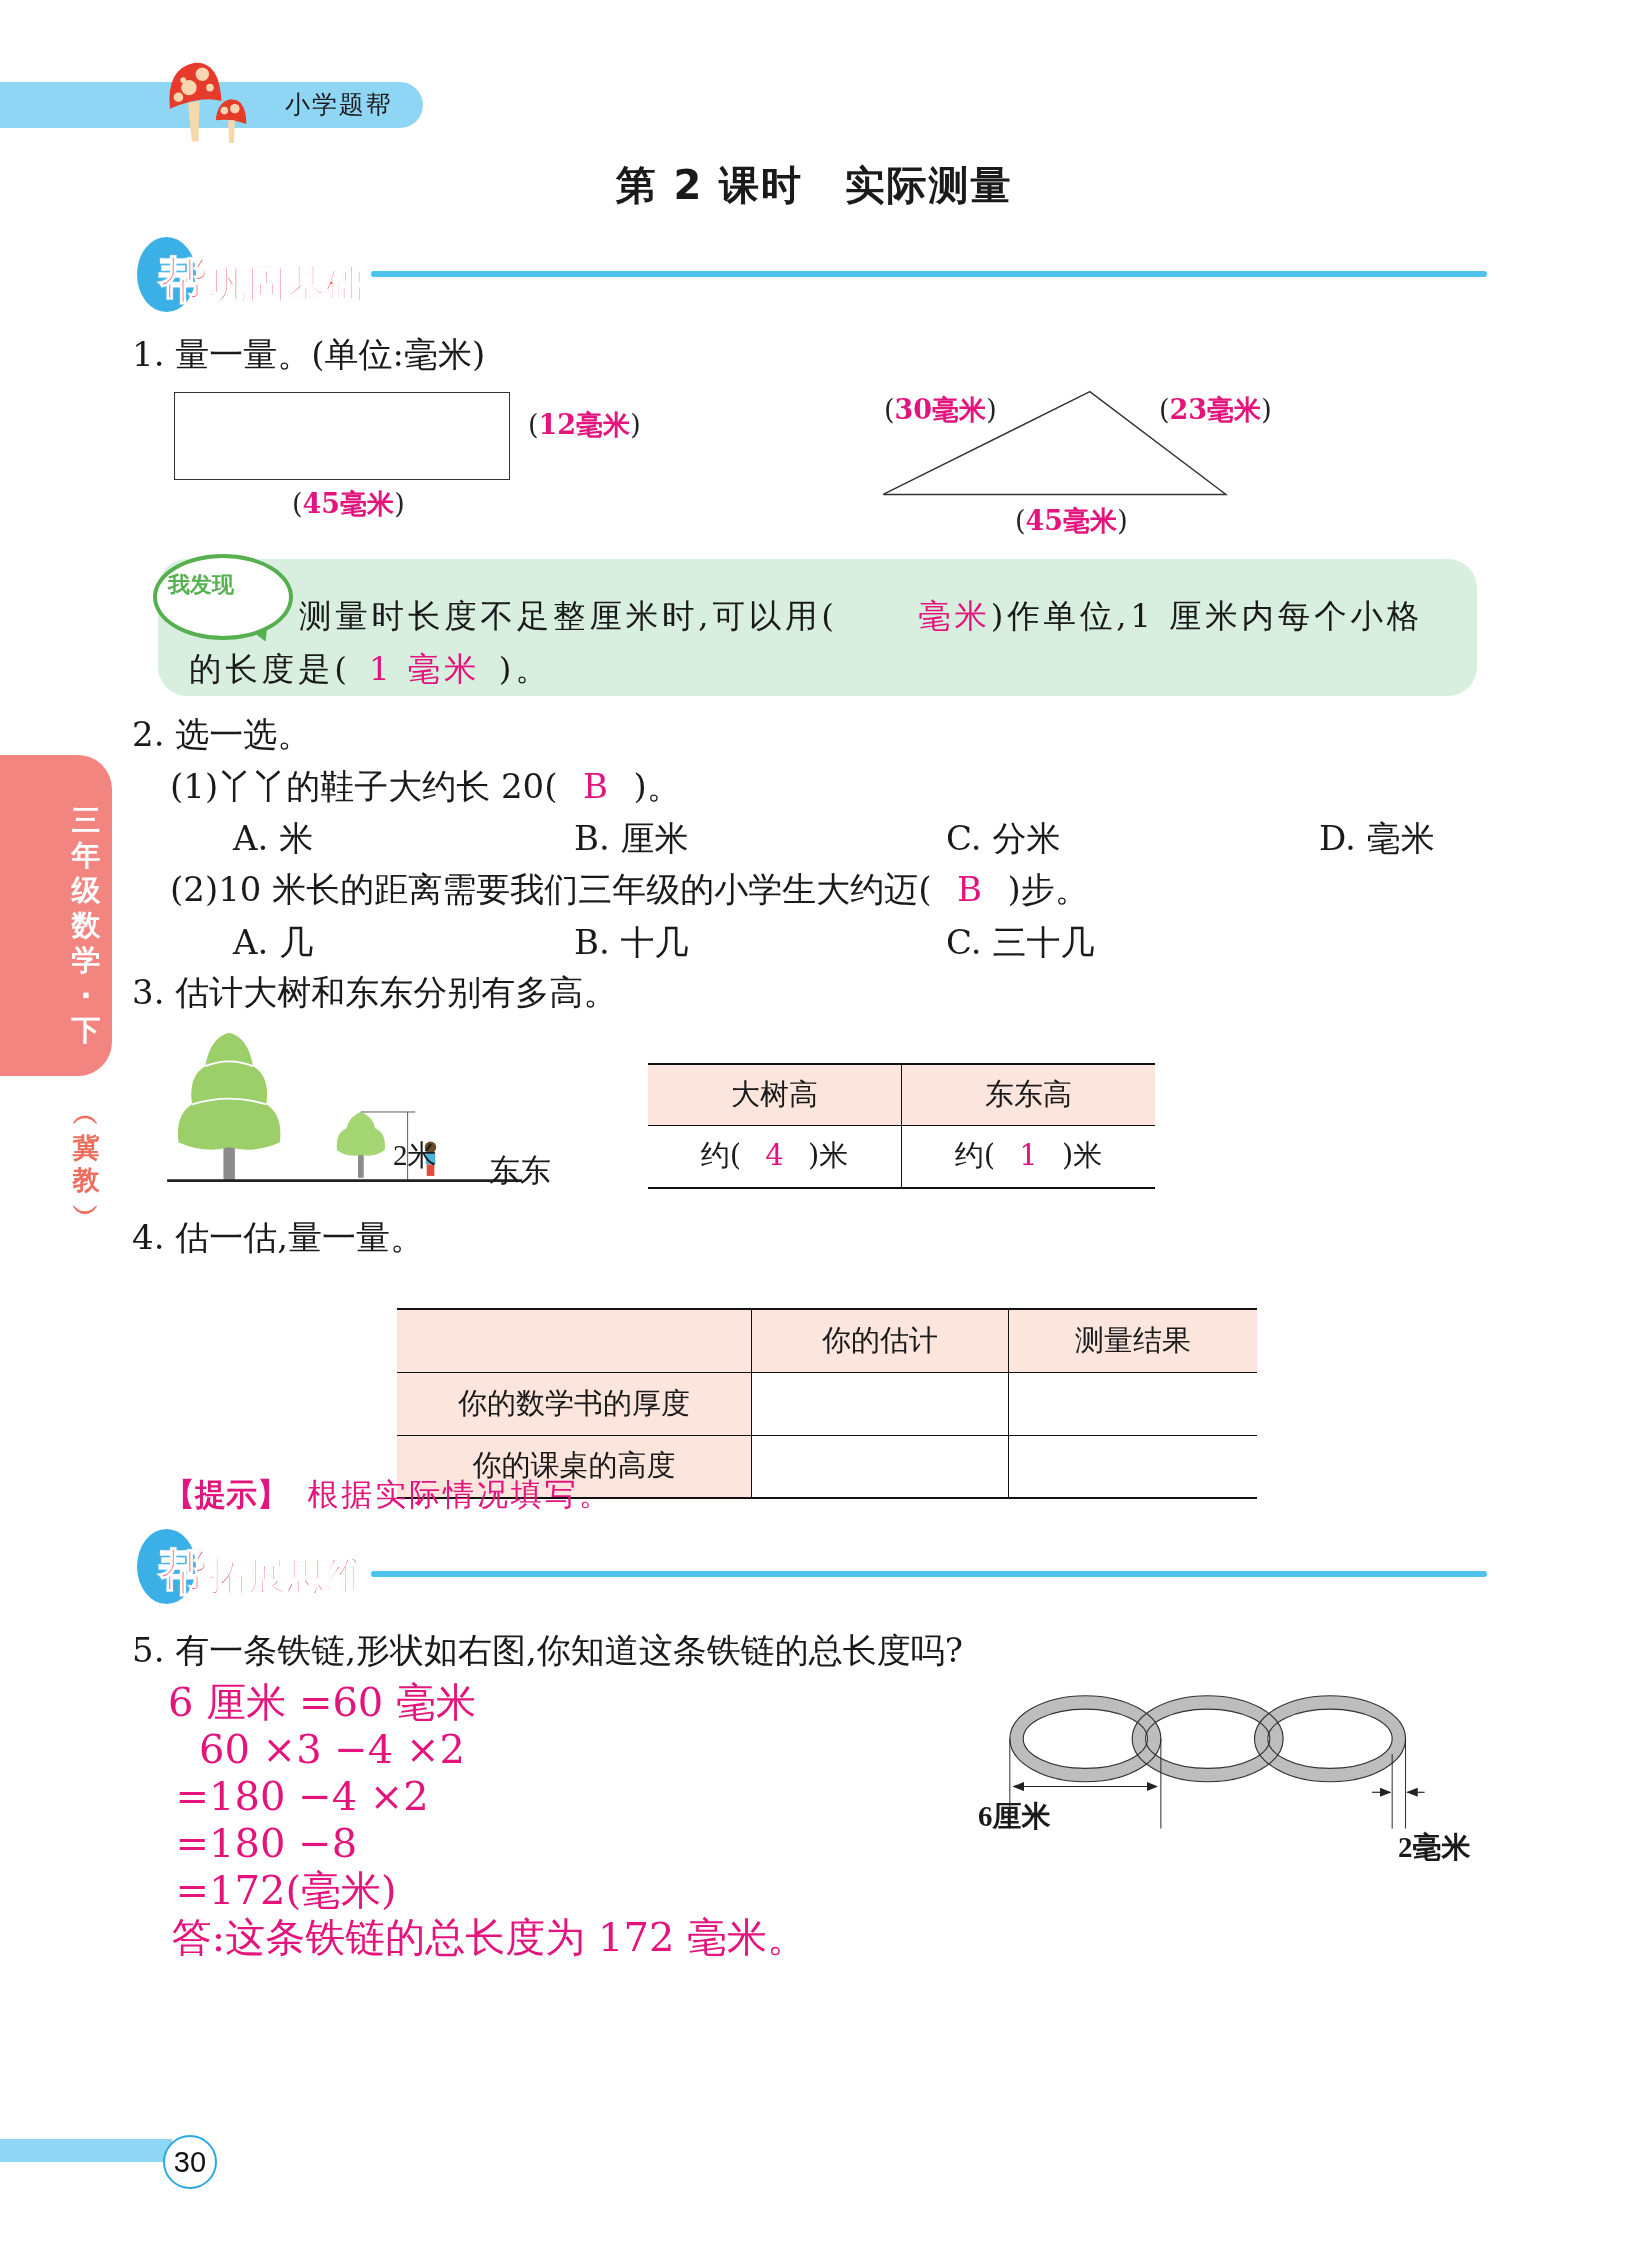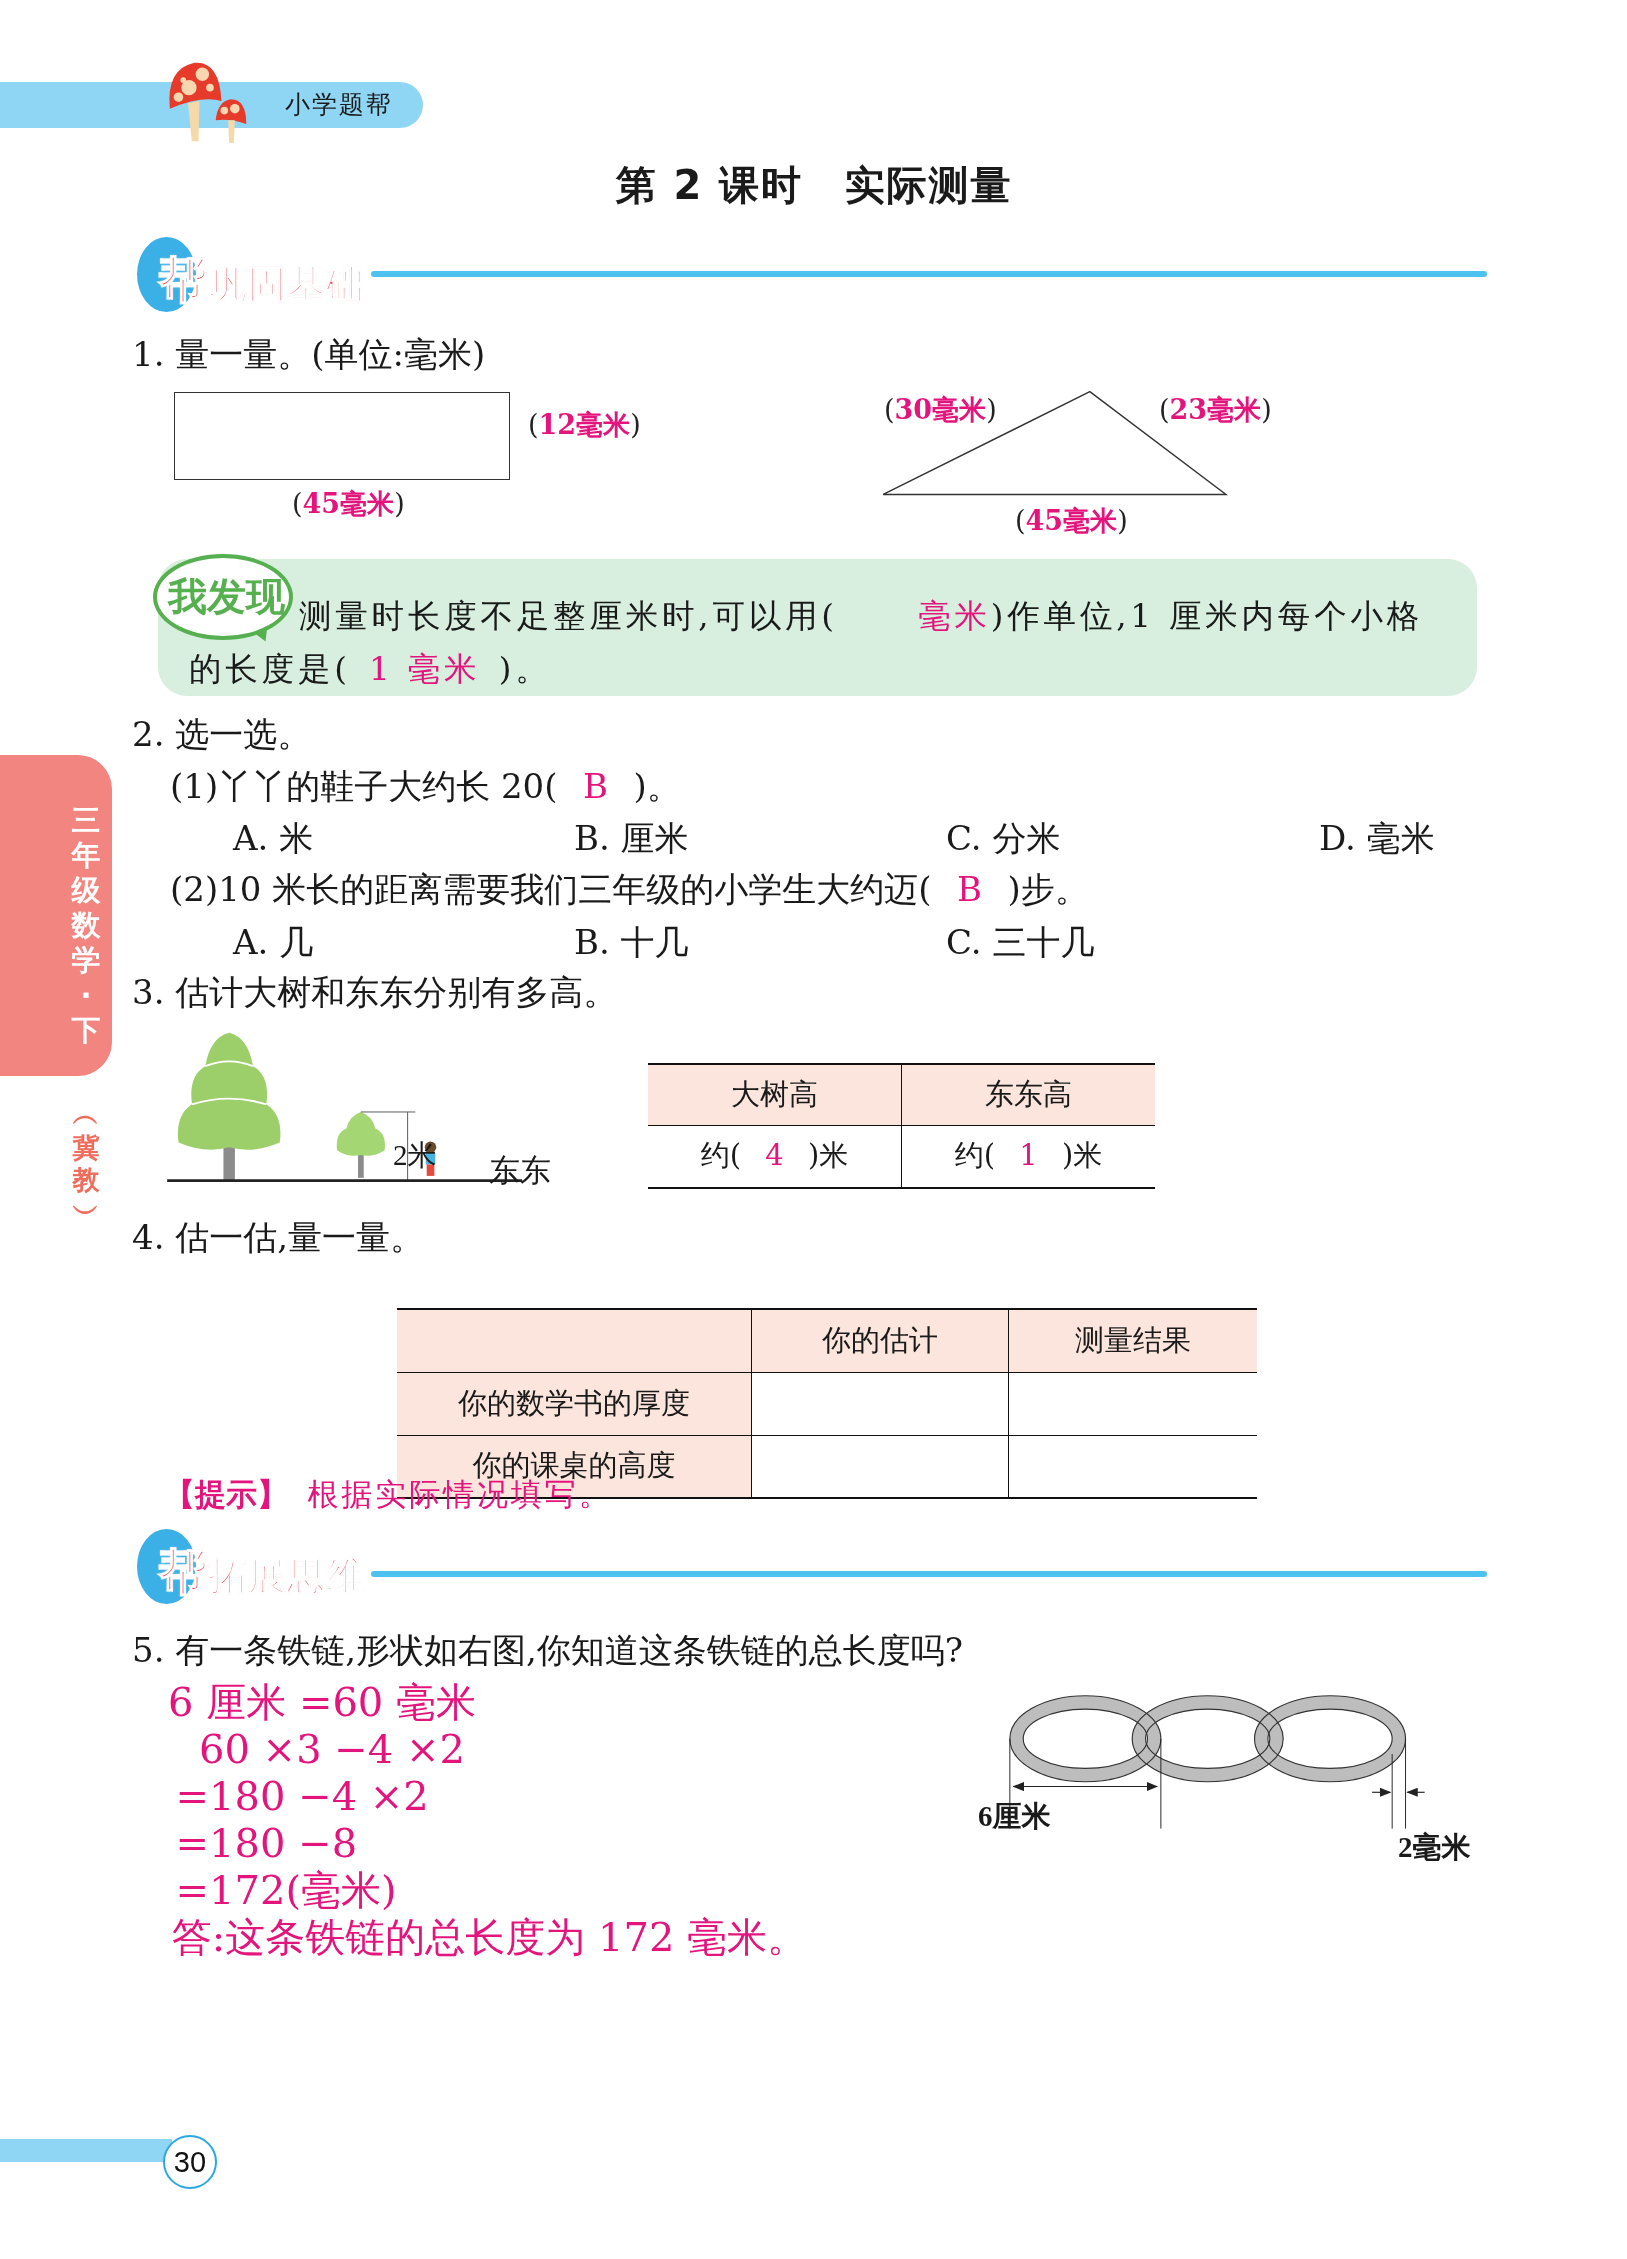--- a/index.html
+++ b/index.html
@@ -24,21 +24,21 @@
                -webkit-text-stroke:1px #fff; text-shadow:0 0 1.9px #fff;text-align:right; }
   .sec-label .big { font-size:50px; }
   .sec-line { height:5.7px; background:#4ec2ee; border-radius:2.9px; }
 
   .box { border:1.4px solid #333; background:#fff; }
   .mlabel { font-size:27px; color:#222; white-space:nowrap; }
   .mlabel b { color:#e4147d; font-weight:bold; }
 
   .discover { left:158px; top:559px; width:1319px; height:137px; background:#d8efe0; border-radius:29px; }
   .bubble { left:153px; top:554px; width:132px; height:78px; border:4.8px solid #56b04f; border-radius:50%; background:#fff; }
-  .bubble-text { left:168px; top:570px; font-size:39px; font-weight:bold; color:#56b04f; font-family:"DejaVu Sans",sans-serif; }
+  .bubble-text { left:168px; top:570px; font-size:22px; font-weight:bold; color:#56b04f; font-family:"DejaVu Sans",sans-serif; }
   .bubble-tail { left:250px; top:621px; width:0; height:0; border-left:11.5px solid transparent; border-right:13.4px solid transparent; border-top:21px solid #56b04f; transform:rotate(-25deg); }
 
   .disc-text { font-size:32.5px; letter-spacing:3.8px; white-space:nowrap; }
 
   table.t { border-collapse:collapse; font-size:29px;margin-top:40px; }
   table.t td { text-align:center; }
   .side-tab { left:0; top:755px; width:112px; height:321px; background:#f2857f; border-radius:0 34px 34px 0; }
   .side-text { left:67px; top:803px; width:38px; color:#fff; font-size:29px; font-weight:bold; line-height:35px; text-align:center; font-family:"DejaVu Sans",sans-serif; }
   .side-sub { left:69px; top:1099px; width:34px; color:#ee6e5e; font-size:27px; font-weight:bold; line-height:32.5px; text-align:center; font-family:"DejaVu Sans",sans-serif; }
 

